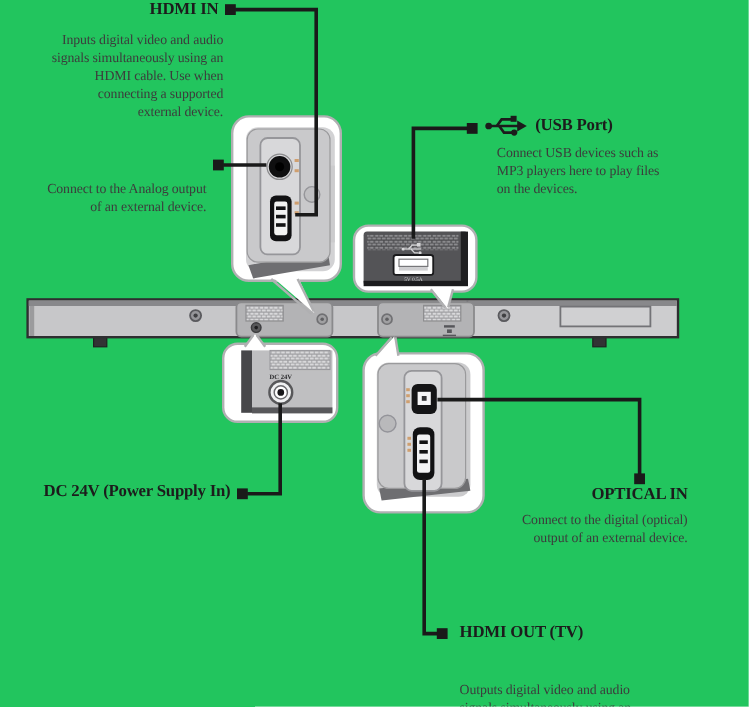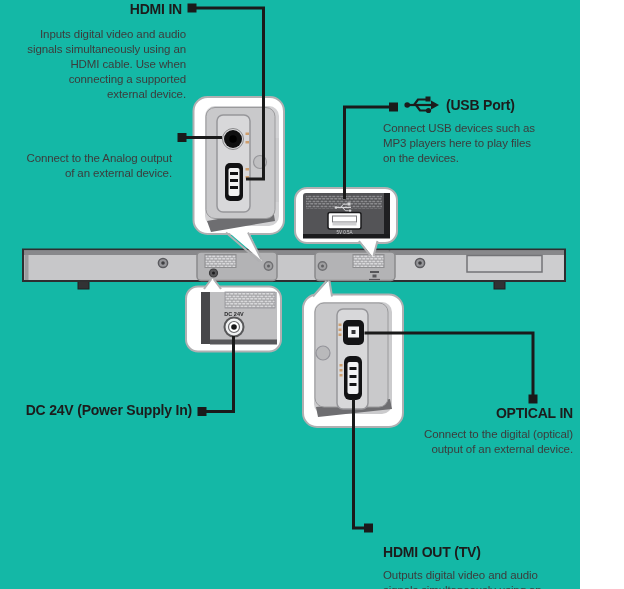--- a/index.html
+++ b/index.html
@@ -1,18 +1,18 @@
 <!DOCTYPE html>
 <html><head>
 <meta charset="utf-8">
 <style>
   html,body{margin:0;padding:0;background:#fff;}
   .canvas{
-    position:relative;width:580px;height:589px;background:#14b8a6;
-    font-family:Liberation Sans, sans-serif;color:#3a3a3a;overflow:hidden;
+    position:relative;width:624px;height:589px;background:#22c55e;
+    font-family:Liberation Serif, serif;color:#3a3a3a;overflow:hidden;
   }
   .art{position:absolute;left:0;top:0;}
   .txt{position:absolute;}
   .h{font-weight:bold;font-size:14px;color:#1c1c1c;letter-spacing:-0.2px;}
   .b{font-size:11.5px;line-height:15px;color:#3c3c3c;white-space:pre-line;letter-spacing:-0.1px;}
   .right{text-align:right;}
   .left{text-align:left;}
   .usbhead{display:flex;align-items:center;gap:6px;}
 </style>
 </head>
@@ -229,28 +229,28 @@
         <path d="M10 10 L14 4.5 L22 4.5"></path>
         <path d="M12 10 L16 15.5 L23 15.5"></path>
       </g>
       <circle cx="3.2" cy="10" r="2.8" fill="#1c1c1c"></circle>
       <polygon points="27,5.5 35,10 27,14.5" fill="#1c1c1c"></polygon>
       <rect x="21.5" y="1.5" width="5" height="5" fill="#1c1c1c"></rect>
       <circle cx="24.5" cy="15.5" r="2.6" fill="#1c1c1c"></circle>
     </svg>
     <span class="h">(USB Port)</span>
   </div>
-  <div class="txt b left" style="left:383px;top:121px;width:160px;">Connect USB devices such as
+  <div class="txt b left" style="left:414px;top:121px;width:160px;">Connect USB devices such as
 MP3 players here to play files
 on the devices.</div>
 
   <div class="txt h right" style="left:8px;top:402px;width:184px;text-align:right;">DC 24V (Power Supply In)</div>
 
   <div class="txt b right" style="left:403px;top:427px;width:170px;">Connect to the digital (optical)
 output of an external device.</div>
   <div class="txt h right" style="left:413px;top:405px;width:160px;">OPTICAL IN</div>
 
-  <div class="txt h left" style="left:383px;top:520px;width:200px;margin-top:24px;">HDMI OUT (TV)</div>
+  <div class="txt h left" style="left:383px;top:520px;width:200px;">HDMI OUT (TV)</div>
   <div class="txt b left" style="left:383px;top:544px;width:200px;margin-top:24px;">Outputs digital video and audio
 signals simultaneously using an
 HDMI cable.</div>
 
 </div>
 
 </body></html>

